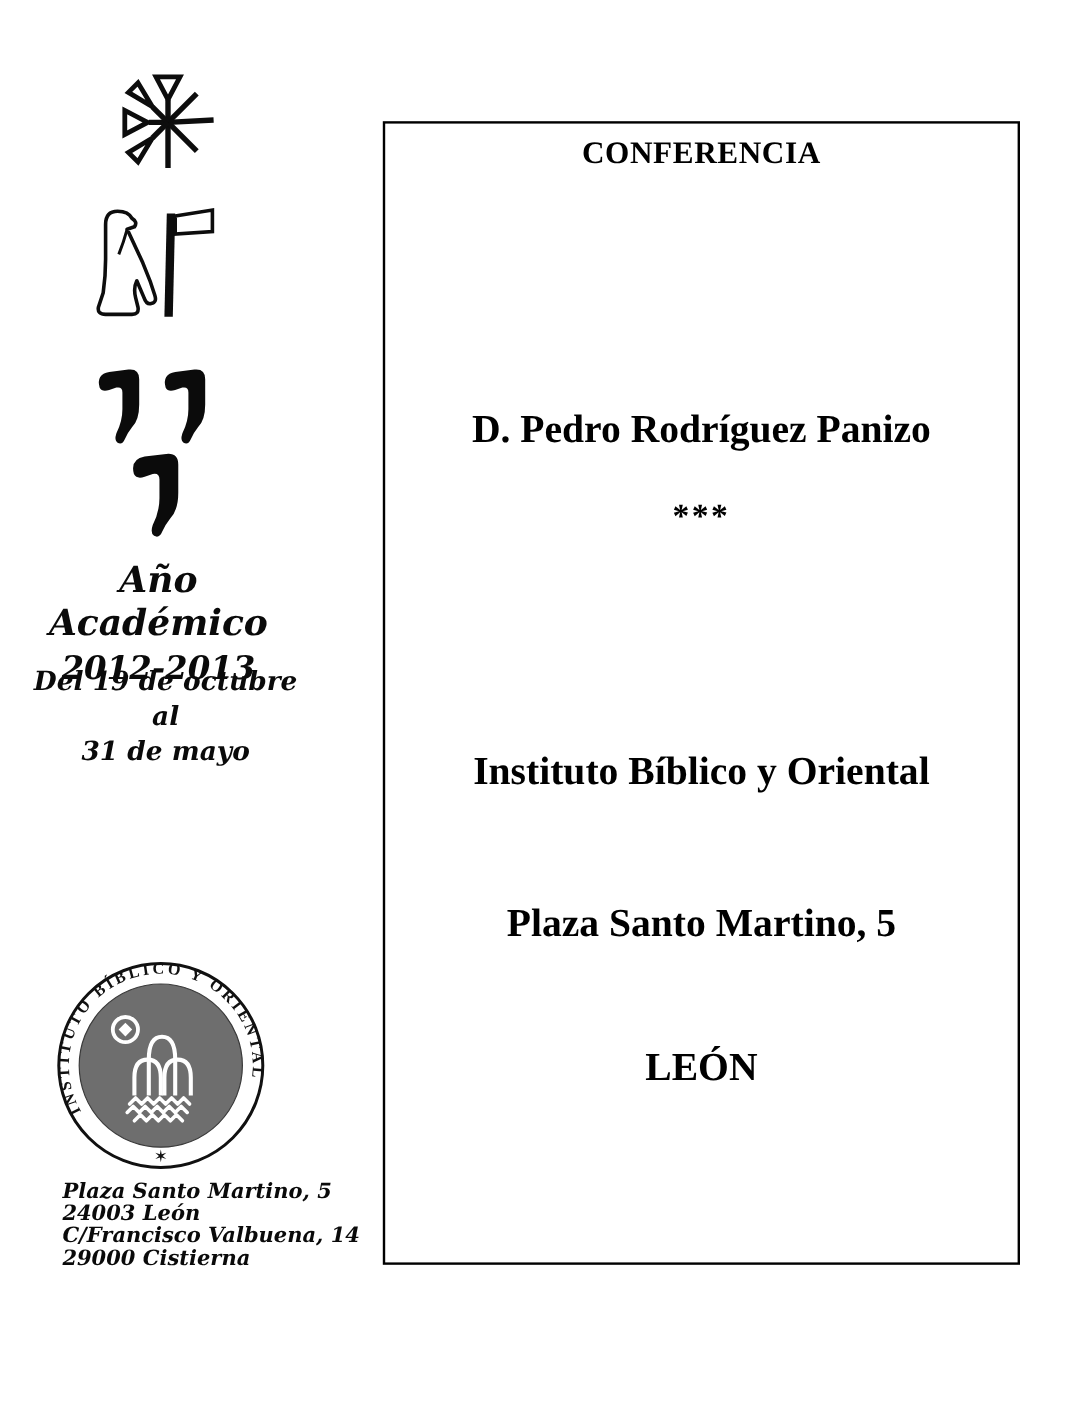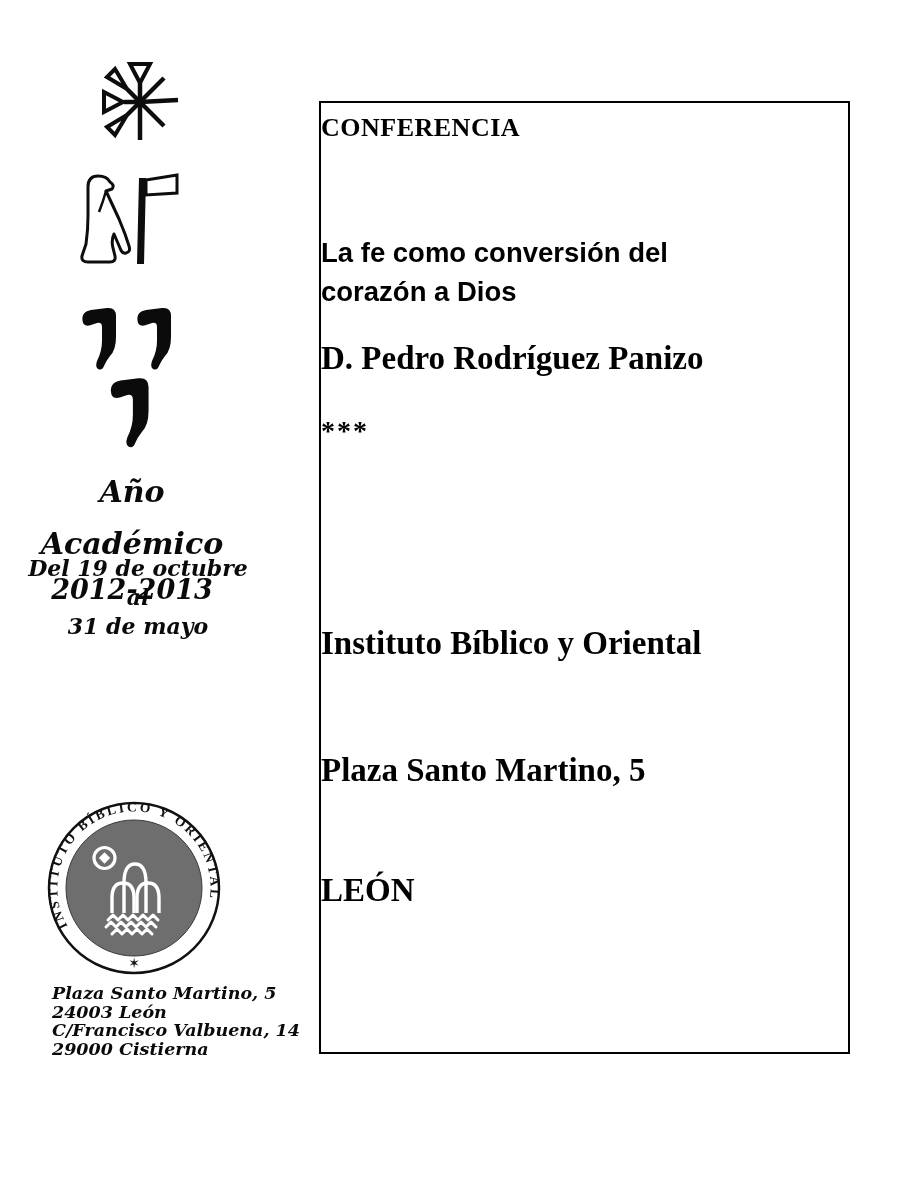--- a/index.html
+++ b/index.html
@@ -4,32 +4,32 @@
 <style>
   html,body{margin:0;padding:0;}
   body{
     width:905px;height:1189px;position:relative;background:#ffffff;
     font-family:"Liberation Serif",serif;color:#000;overflow:hidden;
   }
   .abs{position:absolute;}
   
   .script{font-family:"DejaVu Serif",serif;font-style:italic;color:#0a0a0a;}
   .year-block{top:466px;left:6px;width:252px;text-align:center;}
-  .year-line1{font-size:30px;line-height:52px;font-weight:600;}
+  .year-line1{font-size:30px;line-height:36px;font-weight:600;}
   .year-line2{font-size:27px;line-height:32px;margin-top:4px;font-weight:600;}
   .dates-block{top:554px;left:0px;width:244px;text-align:center;margin-left:16px;}
   .dates-block div{font-size:22px;line-height:29px;font-weight:600;}
   .address-block{top:984px;left:52px;text-align:left;}
   .address-block div{font-size:17.5px;line-height:18.6px;font-weight:600;}
   
   .panel{
     left:319px;top:101px;width:531px;height:953px;
     border:2px solid #000;box-sizing:border-box;
   }
-  .panel .line{position:absolute;left:0;width:100%;text-align:left;white-space:nowrap;font-weight:bold;}
+  .panel .line{position:absolute;left:0;width:100%;text-align:center;white-space:nowrap;font-weight:bold;}
   .conf-title   {top:10px; font-size:26px;letter-spacing:0.5px;line-height:30px;font-family:"Liberation Serif",serif;}
   .lecture-title{top:130px;font-size:27.5px;line-height:39px;font-family:"Liberation Sans",sans-serif;}
   .speaker      {top:236px;font-size:33px;line-height:38px;font-family:"Liberation Serif",serif;}
   .separator    {top:312px;font-size:28px;line-height:32px;letter-spacing:2px;font-family:"Liberation Serif",serif;}
   .datetime     {top:413px;font-size:27px;line-height:31px;font-family:"Liberation Serif",serif;}
   .institution  {top:521px;font-size:33px;line-height:38px;font-family:"Liberation Serif",serif;}
   .venue        {top:648px;font-size:33px;line-height:38px;font-family:"Liberation Serif",serif;}
   .city         {top:768px;font-size:33px;line-height:38px;font-family:"Liberation Serif",serif;}
 </style>
 </head>
@@ -117,22 +117,18 @@
   <div class="abs script address-block">
     <div>Plaza Santo Martino, 5</div>
     <div>24003 León</div>
     <div>C/Francisco Valbuena, 14</div>
     <div>29000 Cistierna</div>
   </div>
 </div>
 
 <div class="abs panel">
   <div class="line conf-title">CONFERENCIA</div>
-  <div class="line lecture-title">
-    <div>La fe como conversión del</div>
-    <div>corazón a Dios</div>
-  </div>
   <div class="line speaker">D. Pedro Rodríguez Panizo</div>
   <div class="line separator">***</div>
   <div class="line institution">Instituto Bíblico y Oriental</div>
   <div class="line venue">Plaza Santo Martino, 5</div>
   <div class="line city">LEÓN</div>
 </div>
 
 </body></html>

